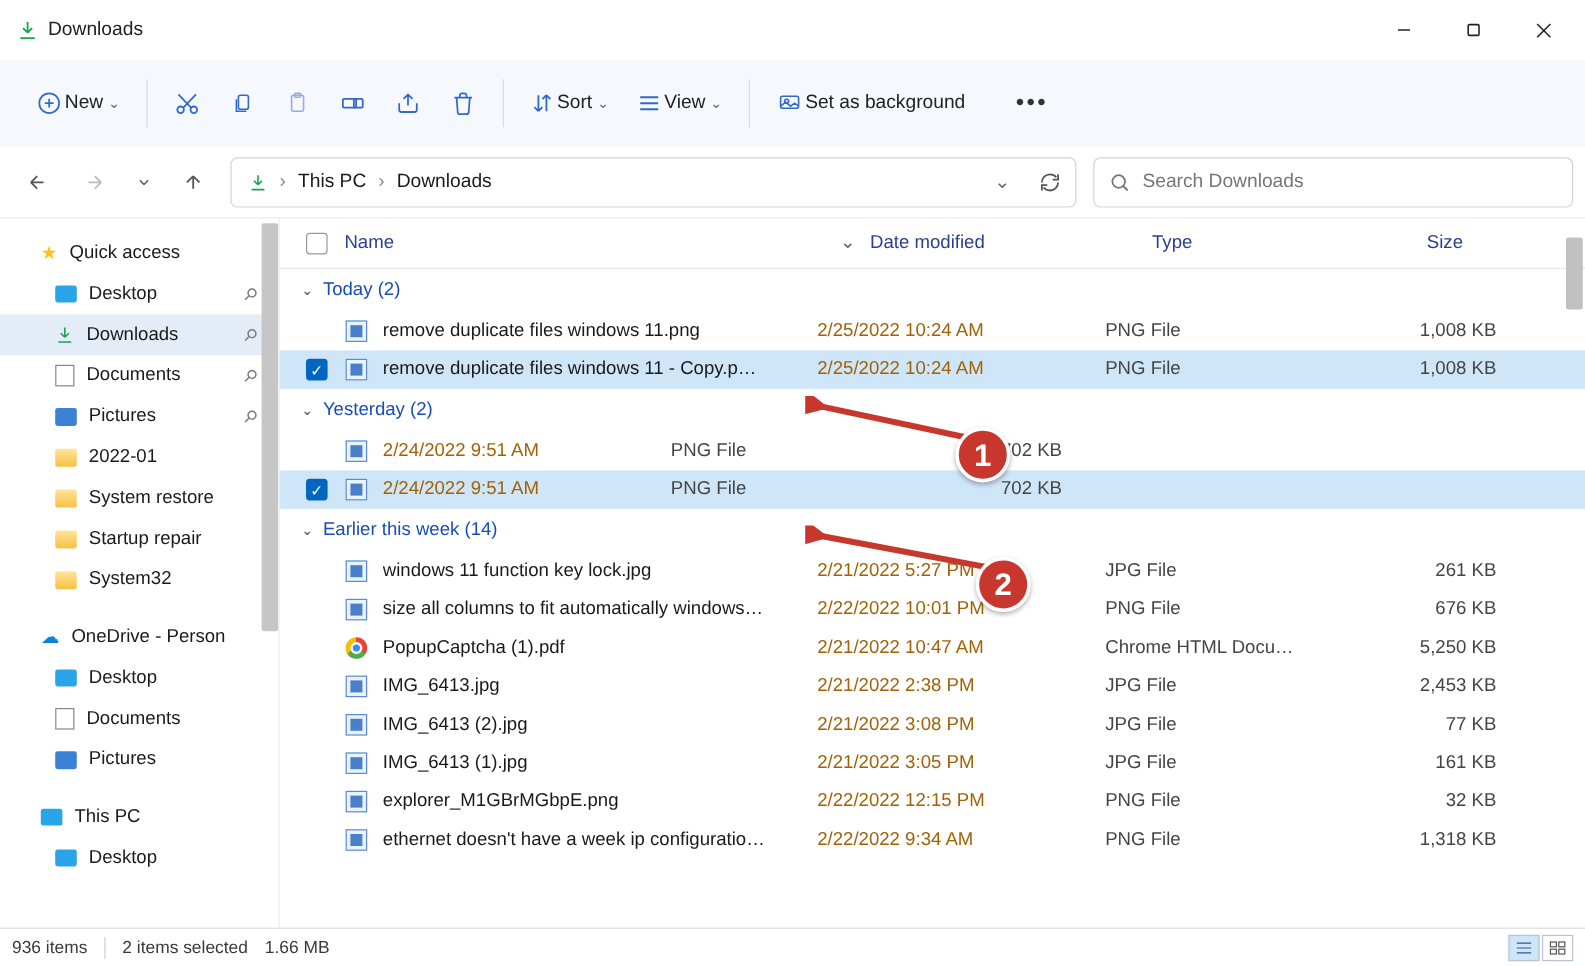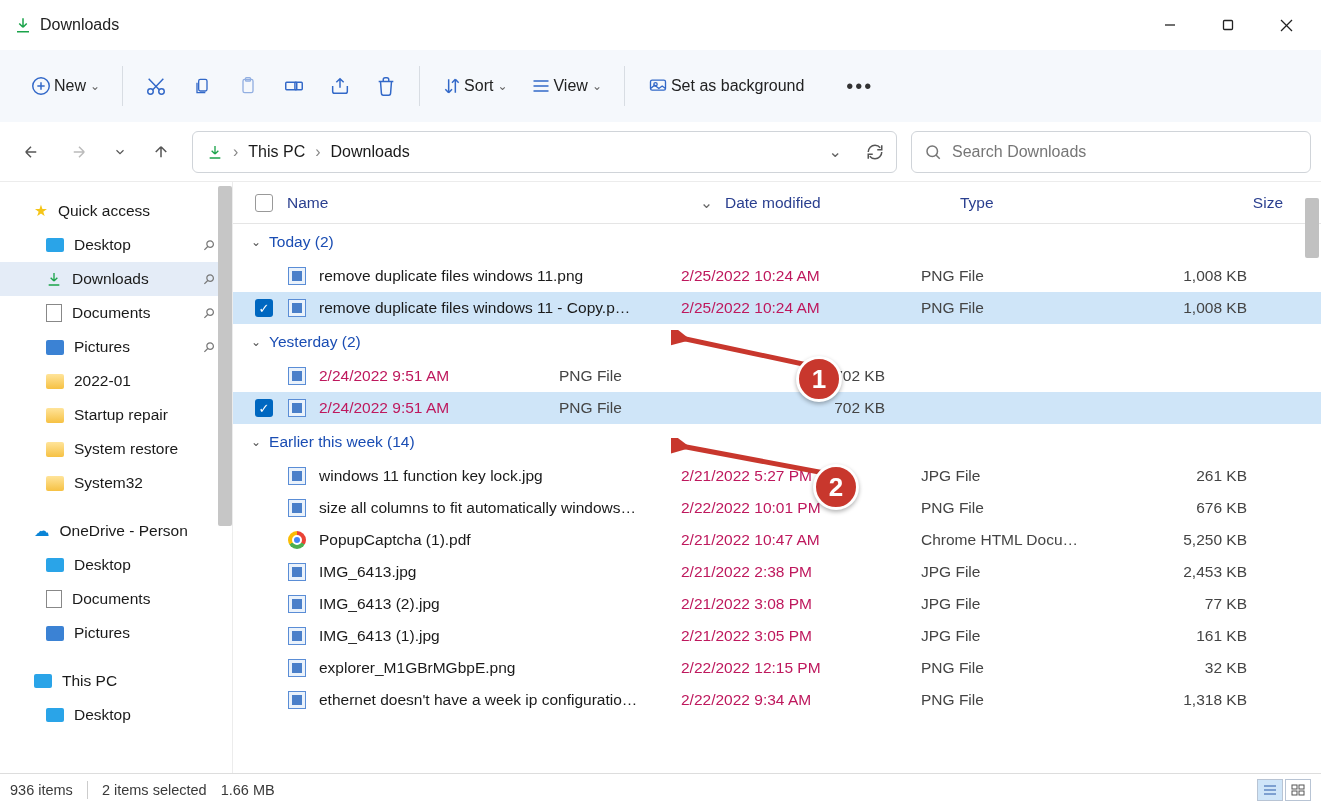--- a/index.html
+++ b/index.html
@@ -45,34 +45,34 @@
   .ico-folder { width:18px; height:15px; background:linear-gradient(#ffe49a,#f6c143); border-radius:2px; display:inline-block; }
   .ico-mon { width:18px; height:14px; background:#2aa4e8; border-radius:2px; display:inline-block; position:relative; }
 
   
   .filepane { flex: 1; display: flex; flex-direction: column; border-left: 1px solid #ececec; position: relative; }
   .columns { height: 42px; display: flex; align-items: center; border-bottom: 1px solid #e5e5e5; padding-left: 22px; }
   .col { color: #2a3f8f; font-size: 15.5px; padding-right: 12px; }
   .col.name { width: 438px; display:flex; align-items:center; }
   .col.date { width: 235px; }
   .col.type { width: 205px; }
-  .col.size { width: 130px; text-align:right; }
+  .col.size { width: 130px; text-align:left;margin-left:24px; }
   .col .sort { margin-left: auto; color:#666; }
   .hdr-check { width:18px; height:18px; border:1px solid #999; border-radius:3px; margin-right: 14px; }
 
   .group-hdr { height: 36px; display:flex; align-items:center; padding-left: 18px; gap: 8px; color:#1a4db3; font-size: 15.5px; }
   .group-hdr .arr { color:#555; font-size:12px; }
 
   .row { height: 32px; display: flex; align-items: center; padding-left: 22px; font-size:15.5px; }
   .row.selected { background:#cfe5f8; }
   .row .cbwrap { width: 32px; display:flex; align-items:center; }
   .row .cb { width:18px; height:18px; border-radius:3px; background:#0067c0; display:flex; align-items:center; justify-content:center; color:#fff; font-size:13px; }
   .row .fileicon { width:20px; height:20px; margin-right: 12px; display:flex; align-items:center; justify-content:center; }
   .row .fname { width: 362px; white-space:nowrap; overflow:hidden; text-overflow:ellipsis; padding-right:12px; }
-  .row .fdate { width: 240px; color:#be185d; }
+  .row .fdate { width: 240px; color:#a16207; }
   .row .ftype { width: 200px; color:#444; white-space:nowrap; overflow:hidden; text-overflow:ellipsis; }
   .row .fsize { width: 126px; text-align:right; color:#444; }
 
   .thumb-img { width:18px; height:18px; border:1px solid #5a8dd6; background:#eaf2fb; position:relative; }
   .thumb-img:after { content:''; position:absolute; left:3px; top:3px; right:3px; bottom:3px; background:#4a7fc9; }
   .chrome-ico { width:18px; height:18px; border-radius:50%; background: conic-gradient(#ea4335 0 120deg,#4caf50 120deg 240deg,#fbbc05 240deg 360deg); position:relative; }
   .chrome-ico:after{ content:''; position:absolute; left:4px; top:4px; width:10px; height:10px; border-radius:50%; background:#4285f4; border:2px solid #fff; box-sizing:border-box;}
 
   .vscroll { position:absolute; right:2px; top:16px; width:14px; height:60px; background:#c1c1c1; border-radius:2px; }
 
@@ -269,25 +269,25 @@
         <span style="width:18px;height:15px;background:#3b82d4;display:inline-block;border-radius:2px"></span>
         <span>Pictures</span>
         <span class="pin">⚲</span>
       </div>
     <div class="sb-item indent">
         <span class="ico-folder"></span>
         <span>2022-01</span>
       </div>
     <div class="sb-item indent">
         <span class="ico-folder"></span>
+        <span>System restore</span>
+      </div>
+    <div class="sb-item indent">
+        <span class="ico-folder"></span>
         <span>Startup repair</span>
-      </div>
-    <div class="sb-item indent">
-        <span class="ico-folder"></span>
-        <span>System restore</span>
       </div>
     <div class="sb-item indent">
         <span class="ico-folder"></span>
         <span>System32</span>
       </div>
     <div class="sb-sep"></div>
     <div class="sb-item" style="padding-left:34px">
         <span style="color:#0a84d6">☁</span>
         <span>OneDrive - Person</span>
       </div>

